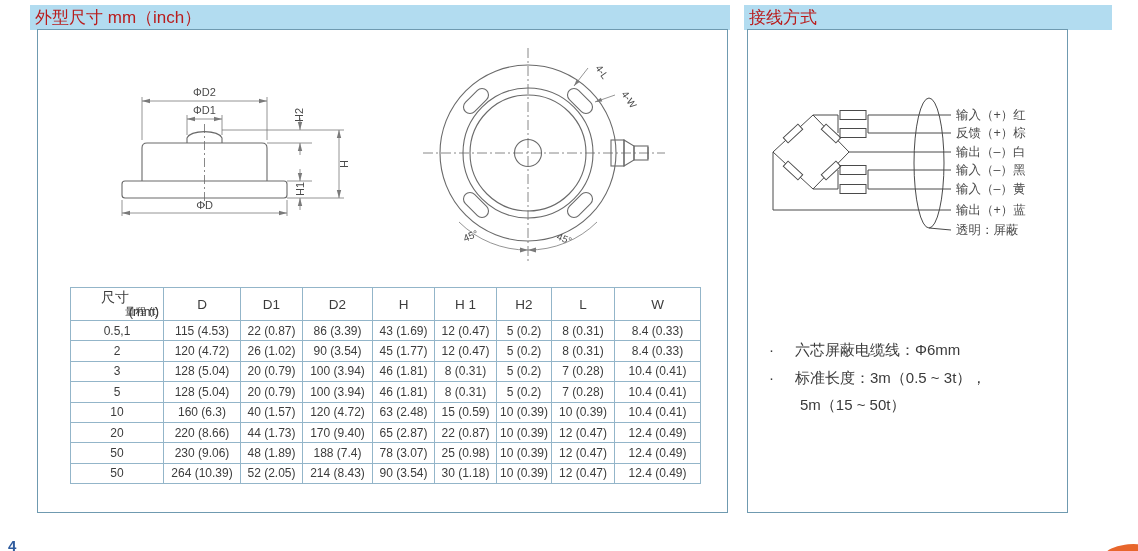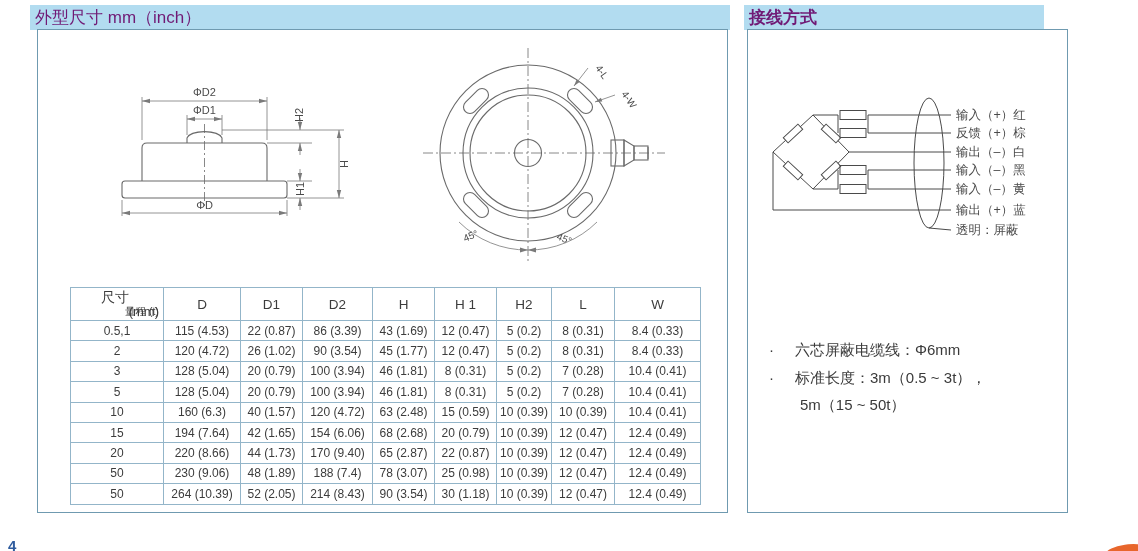--- a/index.html
+++ b/index.html
@@ -5,21 +5,21 @@
   html,body { margin:0; padding:0; }
   body {
     width:1138px; height:551px; overflow:hidden; position:relative;
     background:#ffffff;
     font-family:"Liberation Sans","DejaVu Sans",sans-serif;
     color:#3d3d3d;
   }
   .panel-title {
     position:absolute;
     background:#b2dcf0;
-    color:#701a75;
+    color:#b91c1c;
     font-size:17px;
     line-height:25px;
     padding-left:5px;
     box-sizing:border-box;
   }
   .panel-box {
     position:absolute;
     background:#fff;
     border:1px solid #6f9ab0;
     box-sizing:border-box;
@@ -255,31 +255,20 @@
         <td>160 (6.3)</td>
         <td>40 (1.57)</td>
         <td>120 (4.72)</td>
         <td>63 (2.48)</td>
         <td>15 (0.59)</td>
         <td>10 (0.39)</td>
         <td>10 (0.39)</td>
         <td>10.4 (0.41)</td>
       </tr>
       <tr>
-        <td>15</td>
-        <td>194 (7.64)</td>
-        <td>42 (1.65)</td>
-        <td>154 (6.06)</td>
-        <td>68 (2.68)</td>
-        <td>20 (0.79)</td>
-        <td>10 (0.39)</td>
-        <td>12 (0.47)</td>
-        <td>12.4 (0.49)</td>
-      </tr>
-      <tr>
         <td>20</td>
         <td>220 (8.66)</td>
         <td>44 (1.73)</td>
         <td>170 (9.40)</td>
         <td>65 (2.87)</td>
         <td>22 (0.87)</td>
         <td>10 (0.39)</td>
         <td>12 (0.47)</td>
         <td>12.4 (0.49)</td>
       </tr>
@@ -301,21 +290,21 @@
         <td>214 (8.43)</td>
         <td>90 (3.54)</td>
         <td>30 (1.18)</td>
         <td>10 (0.39)</td>
         <td>12 (0.47)</td>
         <td>12.4 (0.49)</td>
       </tr>
     </tbody>
 </table>
 
-<div class="panel-title" style="left:744px; top:5px; width:300px; height:25px;font-weight:bold;">接线方式</div>
+<div class="panel-title" style="left:744px; top:5px; width:368px; height:25px;">接线方式</div>
 
 <div class="panel-box" style="left:747px; top:29px; width:321px; height:484px;"></div>
 
 <svg class="draw" style="left:746px; top:31px;" width="320" height="250" viewBox="0 0 320 250">
   <g stroke="#4a4a4a" stroke-width="1" fill="none">
 
     <polygon points="67,84 103,121 67,158 27,121"></polygon>
 
     <rect x="37" y="99" width="20" height="7" fill="#fff" transform="rotate(-43,47,102.5)"></rect>
     <rect x="75" y="99" width="20" height="7" fill="#fff" transform="rotate(43,85,102.5)"></rect>

